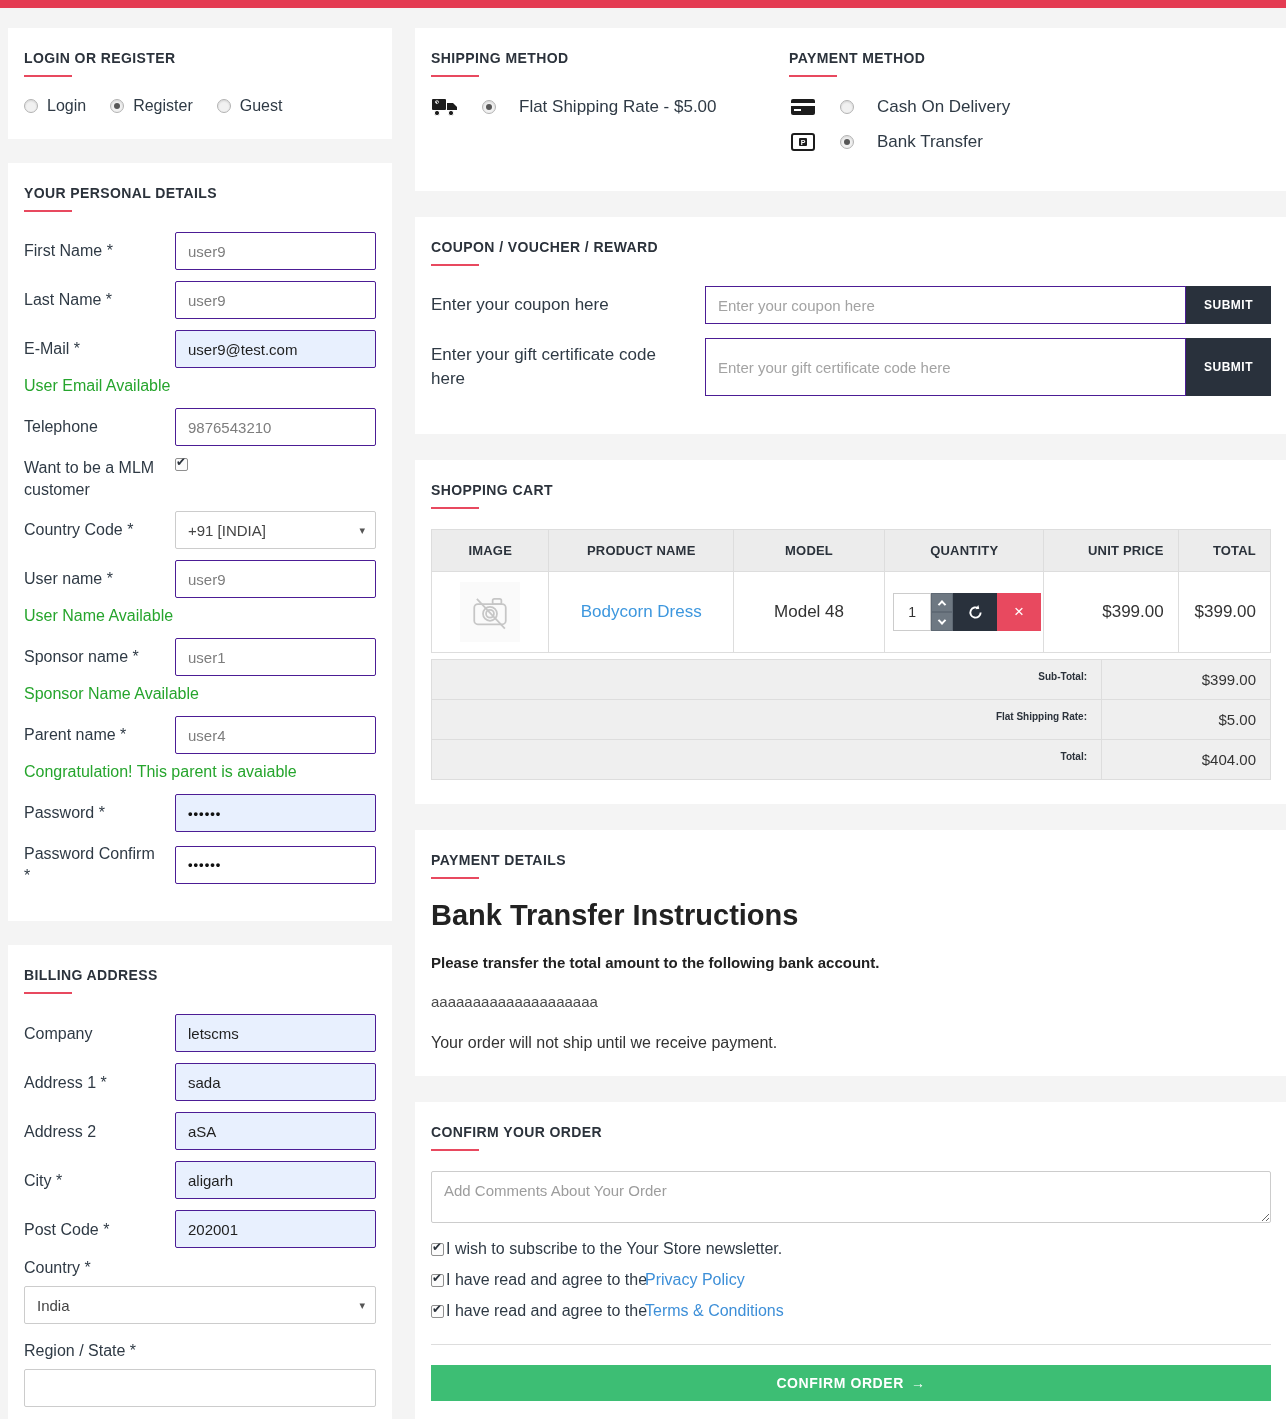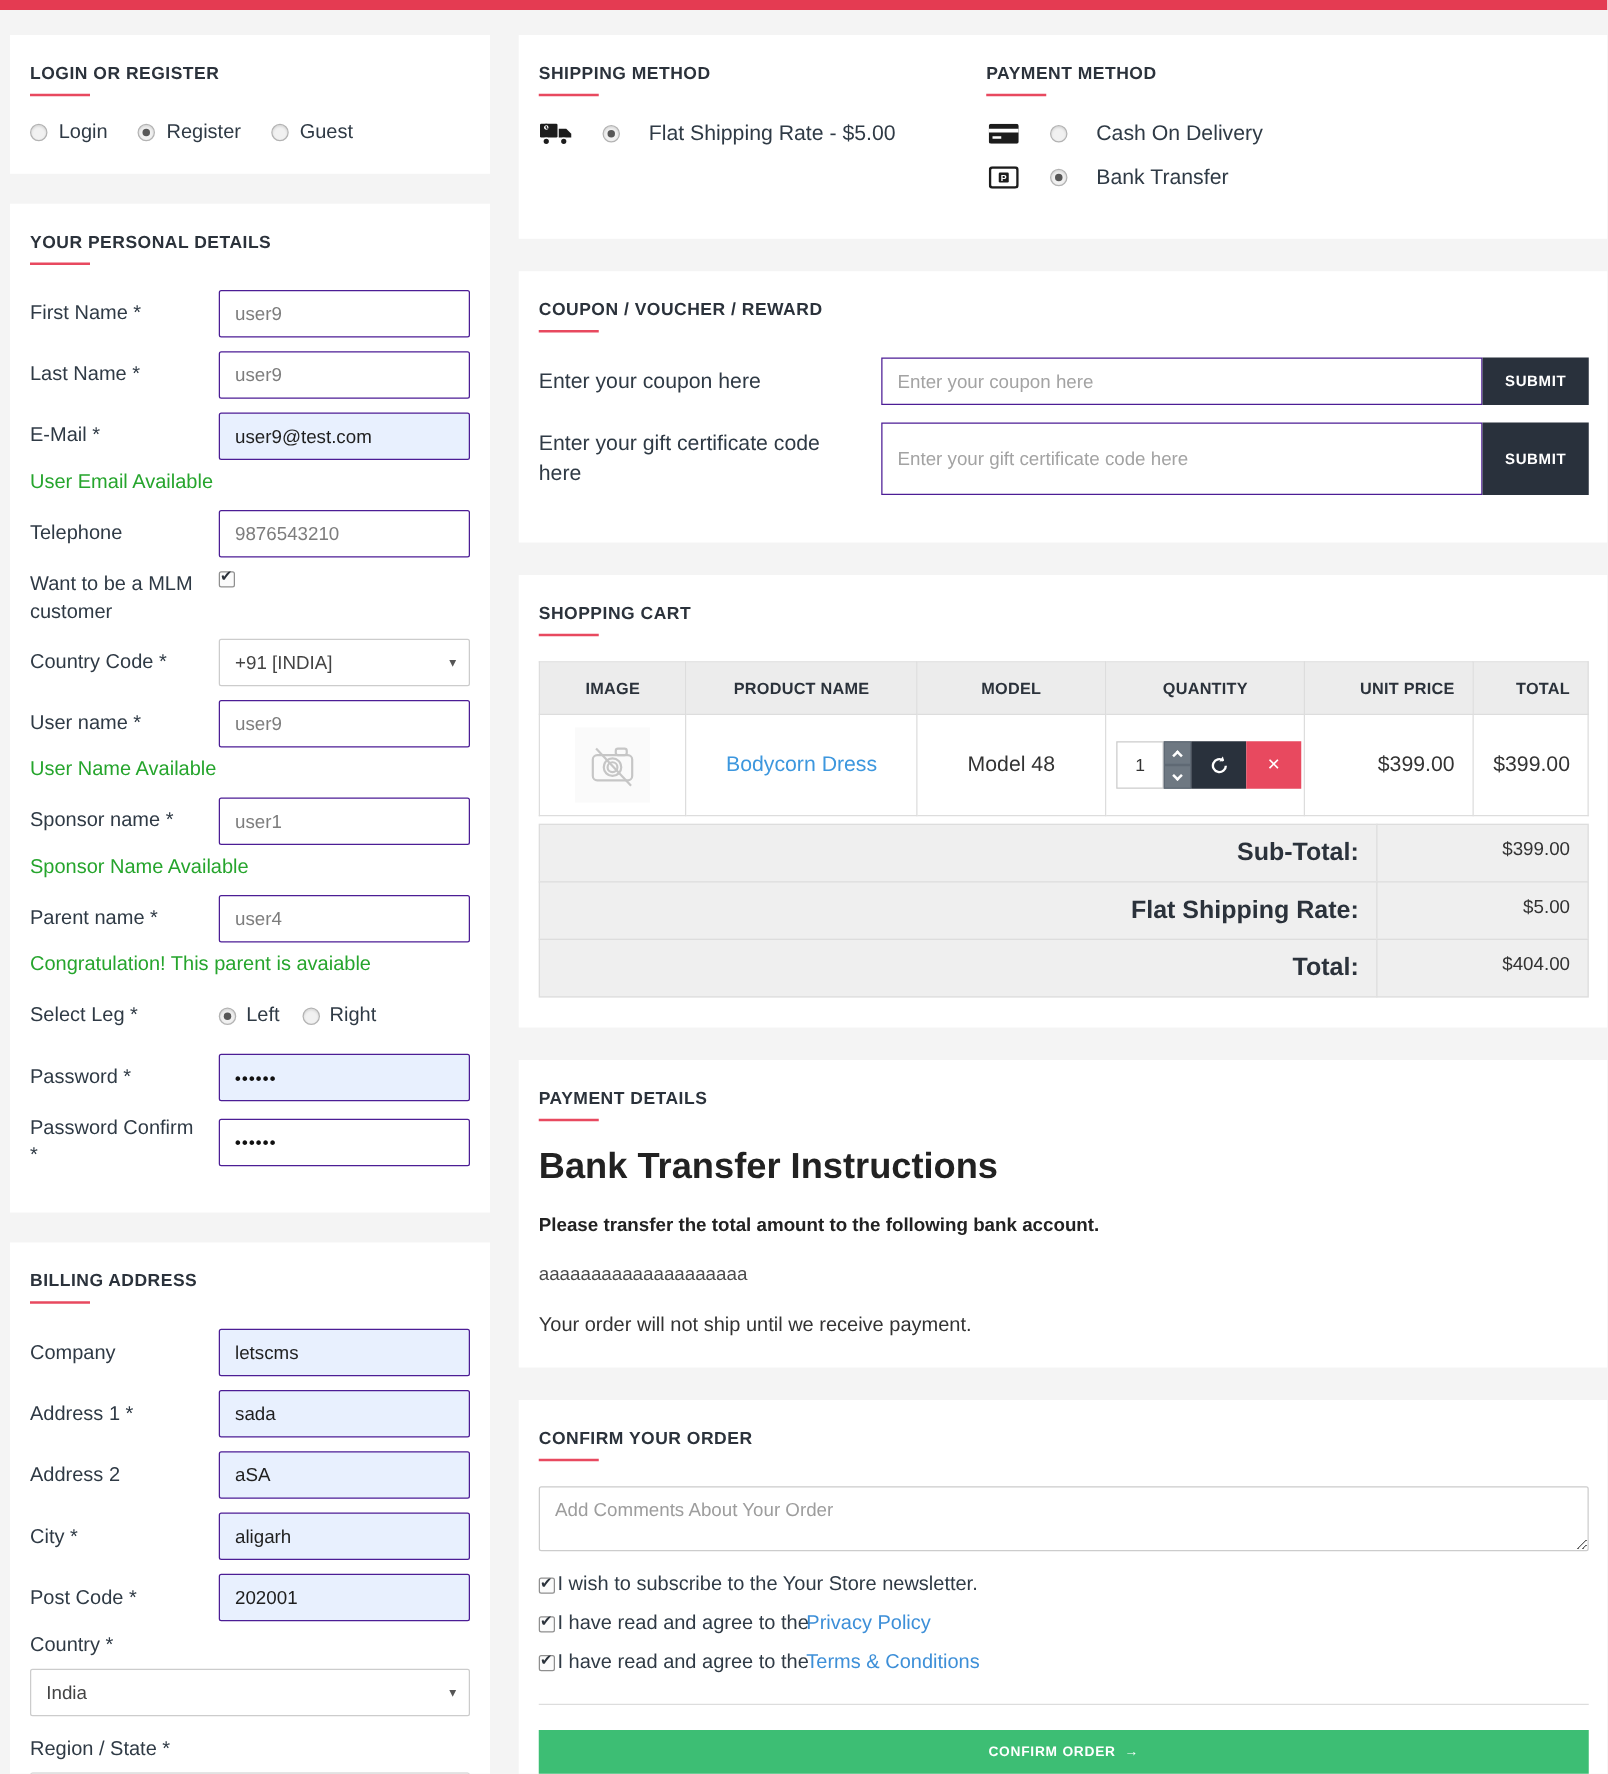--- a/index.html
+++ b/index.html
@@ -81,38 +81,38 @@
   .spin { width:22px; display:flex; flex-direction:column; }
   .spin button { flex:1; background:#6e7882; border:1px solid #5f6974; padding:0; display:flex; align-items:center; justify-content:center; cursor:pointer; }
   .chev { width:6px; height:6px; border-left:2px solid #fff; border-top:2px solid #fff; }
   .chev.up { transform:rotate(45deg) translate(1px,1px); }
   .chev.down { transform:rotate(225deg) translate(1px,1px); }
   .btn-refresh { width:44px; background:#29313c; border:none; display:flex; align-items:center; justify-content:center; cursor:pointer; }
   .btn-remove { width:44px; background:#e8495f; border:none; color:#fff; font-size:17px; cursor:pointer; display:flex; align-items:center; justify-content:center; }
   .totals { margin-top:7px; }
   .totals-row { display:flex; margin-top:-1px; }
   .totals-row .tl { flex:1; background:#efefef; border:1px solid #ddd; text-align:right; font-weight:bold;
-    font-size:20px; color:#2b323b; padding:11px 14px; }
+    font-size:10px; color:#2b323b; padding:11px 14px; }
   .totals-row .tv { width:170px; flex:none; background:#efefef; border:1px solid #ddd; border-left:1px solid #ddd;
     margin-left:-1px; text-align:right; font-size:15px; color:#333; padding:11px 14px; }
 
   
   .pd-heading { font-size:29px; font-weight:bold; color:#222; margin:6px 0 22px; }
   .pd-bold { font-size:15px; font-weight:bold; color:#222; margin:0 0 22px; }
   .pd-account { font-size:15px; color:#4a4a4a; margin:0 0 24px; }
   .pd-note { font-size:16px; color:#333; margin:0; }
 
   
   .comments { width:100%; height:52px; border:1px solid #ccc; border-radius:2px; resize:vertical;
     padding:10px 12px; font-size:15px; font-family:inherit; color:#333; }
   .comments::placeholder { color:#9d9d9d; }
   .agree-row { display:flex; align-items:center; gap:2px; margin-top:13px; font-size:16px; color:#2f3a45; }
   .agree-row a { color:#3d8fd8; text-decoration:none; }
   .divider { border-top:1px solid #ddd; margin:24px 0 20px; }
-  .btn-confirm { width:100%; height:36px; background:#3dbe74; border:none; color:#fff; font-size:11px;
+  .btn-confirm { width:100%; height:36px; background:#3dbe74; border:none; color:#fff; font-size:14px;
     font-weight:bold; letter-spacing:.6px; display:flex; align-items:center; justify-content:center; gap:7px;
     cursor:pointer; font-family:inherit; }
 </style>
 </head>
 <body>
 
 <div class="topbar"></div>
 
 <div class="layout">
 
@@ -186,35 +186,20 @@
         <div class="ctrl"><input class="input" value="user1" style=""></div>
       </div>
       <div class="status">Sponsor Name Available</div>
 
       <div class="form-row">
         <div class="lbl">Parent name *</div>
         <div class="ctrl"><input class="input" value="user4" style=""></div>
       </div>
       <div class="status">Congratulation! This parent is avaiable</div>
 
-      <div class="form-row">
-        <div class="lbl">Select Leg *</div>
-        <div class="ctrl">
-          <div class="leg-line">
-            <span class="opt">
-              <span class="radio checked"></span>
-              <span>Left</span>
-            </span>
-            <span class="opt">
-              <span class="radio"></span>
-              <span>Right</span>
-            </span>
-          </div>
-        </div>
-      </div>
 
       <div class="form-row">
         <div class="lbl">Password *</div>
         <div class="ctrl"><input class="input filled pw" value="••••••" style=""></div>
       </div>
       <div class="form-row">
         <div class="lbl">Password Confirm *</div>
         <div class="ctrl"><input class="input pw" value="••••••" style=""></div>
       </div>
     </div>

